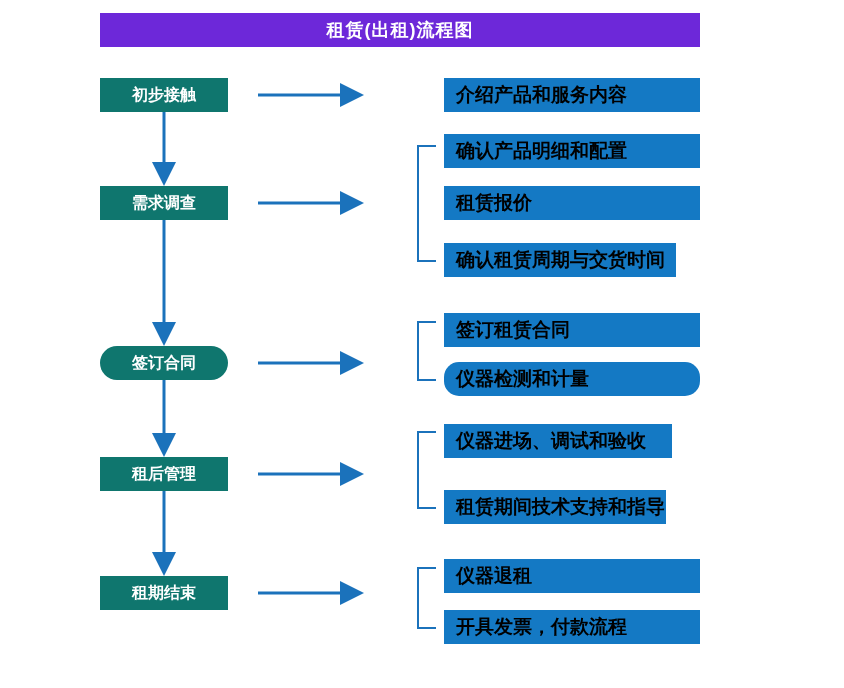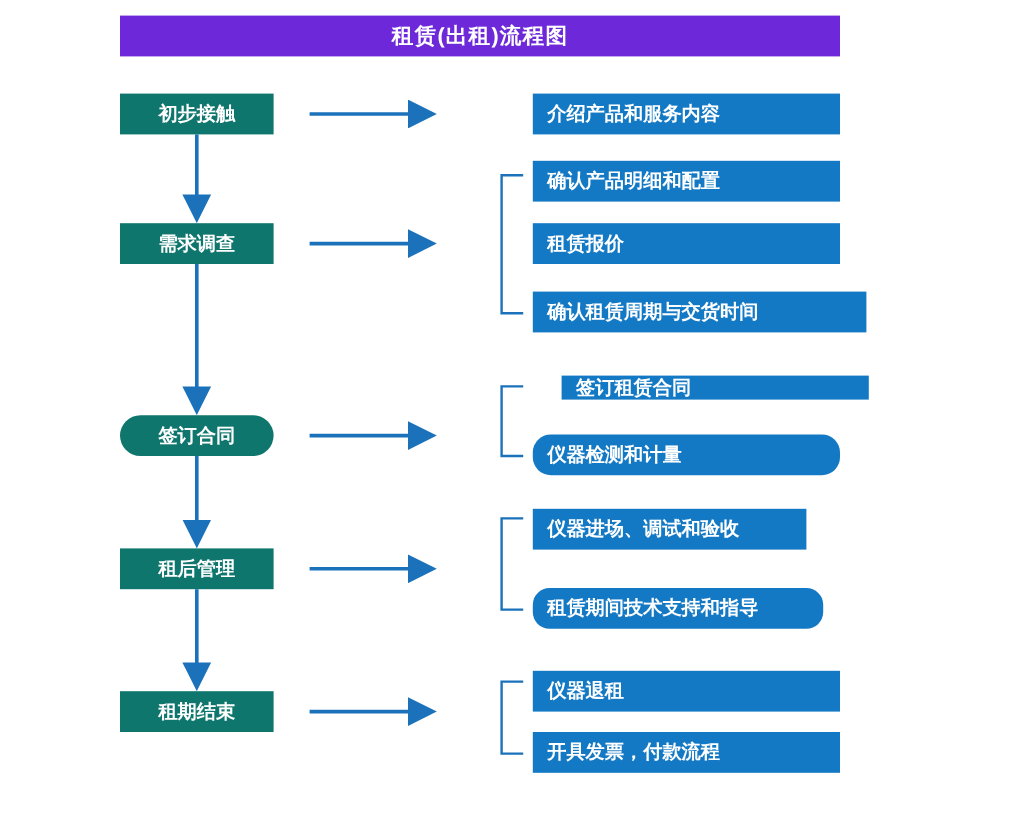--- a/index.html
+++ b/index.html
@@ -43,22 +43,22 @@
     font-size: 16px;
     font-weight: bold;
     display: flex;
     align-items: center;
     justify-content: center;
     box-sizing: border-box;
   }
   .detail-box {
     position: absolute;
     background: #1479c4;
-    color: #ffffff;
-    font-size: 16px;
+    color: #000000;
+    font-size: 19px;
     font-weight: bold;
     display: flex;
     align-items: center;
     box-sizing: border-box;
     padding-left: 12px;
   }
   svg.lines {
     position: absolute;
     left: 0;
     top: 0;
@@ -126,21 +126,21 @@
 
   <div class="stage-box" style="left:100px;top:78px;width:128px;height:34px;">初步接触</div>
   <div class="stage-box" style="left:100px;top:186px;width:128px;height:34px;">需求调查</div>
   <div class="stage-box" style="left:100px;top:346px;width:128px;height:34px;border-radius:17px;">签订合同</div>
   <div class="stage-box" style="left:100px;top:457px;width:128px;height:34px;">租后管理</div>
   <div class="stage-box" style="left:100px;top:576px;width:128px;height:34px;">租期结束</div>
 
   <div class="detail-box" style="left:444px;top:78px;width:256px;height:34px;">介绍产品和服务内容</div>
   <div class="detail-box" style="left:444px;top:134px;width:256px;height:34px;">确认产品明细和配置</div>
   <div class="detail-box" style="left:444px;top:186px;width:256px;height:34px;">租赁报价</div>
-  <div class="detail-box" style="left:444px;top:243px;width:278px;height:34px;">确认租赁周期与交货时间</div>
-  <div class="detail-box" style="left:444px;top:313px;width:256px;height:20px;margin-left:24px;">签订租赁合同</div>
+  <div class="detail-box" style="left:444px;top:243px;width:232px;height:34px;">确认租赁周期与交货时间</div>
+  <div class="detail-box" style="left:444px;top:313px;width:256px;height:34px;">签订租赁合同</div>
   <div class="detail-box" style="left:444px;top:362px;width:256px;height:34px;border-radius:15px;">仪器检测和计量</div>
   <div class="detail-box" style="left:444px;top:424px;width:228px;height:34px;">仪器进场、调试和验收</div>
-  <div class="detail-box" style="left:444px;top:490px;width:242px;height:34px;border-radius:14px;">租赁期间技术支持和指导</div>
+  <div class="detail-box" style="left:444px;top:490px;width:222px;height:34px;">租赁期间技术支持和指导</div>
   <div class="detail-box" style="left:444px;top:559px;width:256px;height:34px;">仪器退租</div>
   <div class="detail-box" style="left:444px;top:610px;width:256px;height:34px;">开具发票，付款流程</div>
 
 </div>
 
 </body></html>

